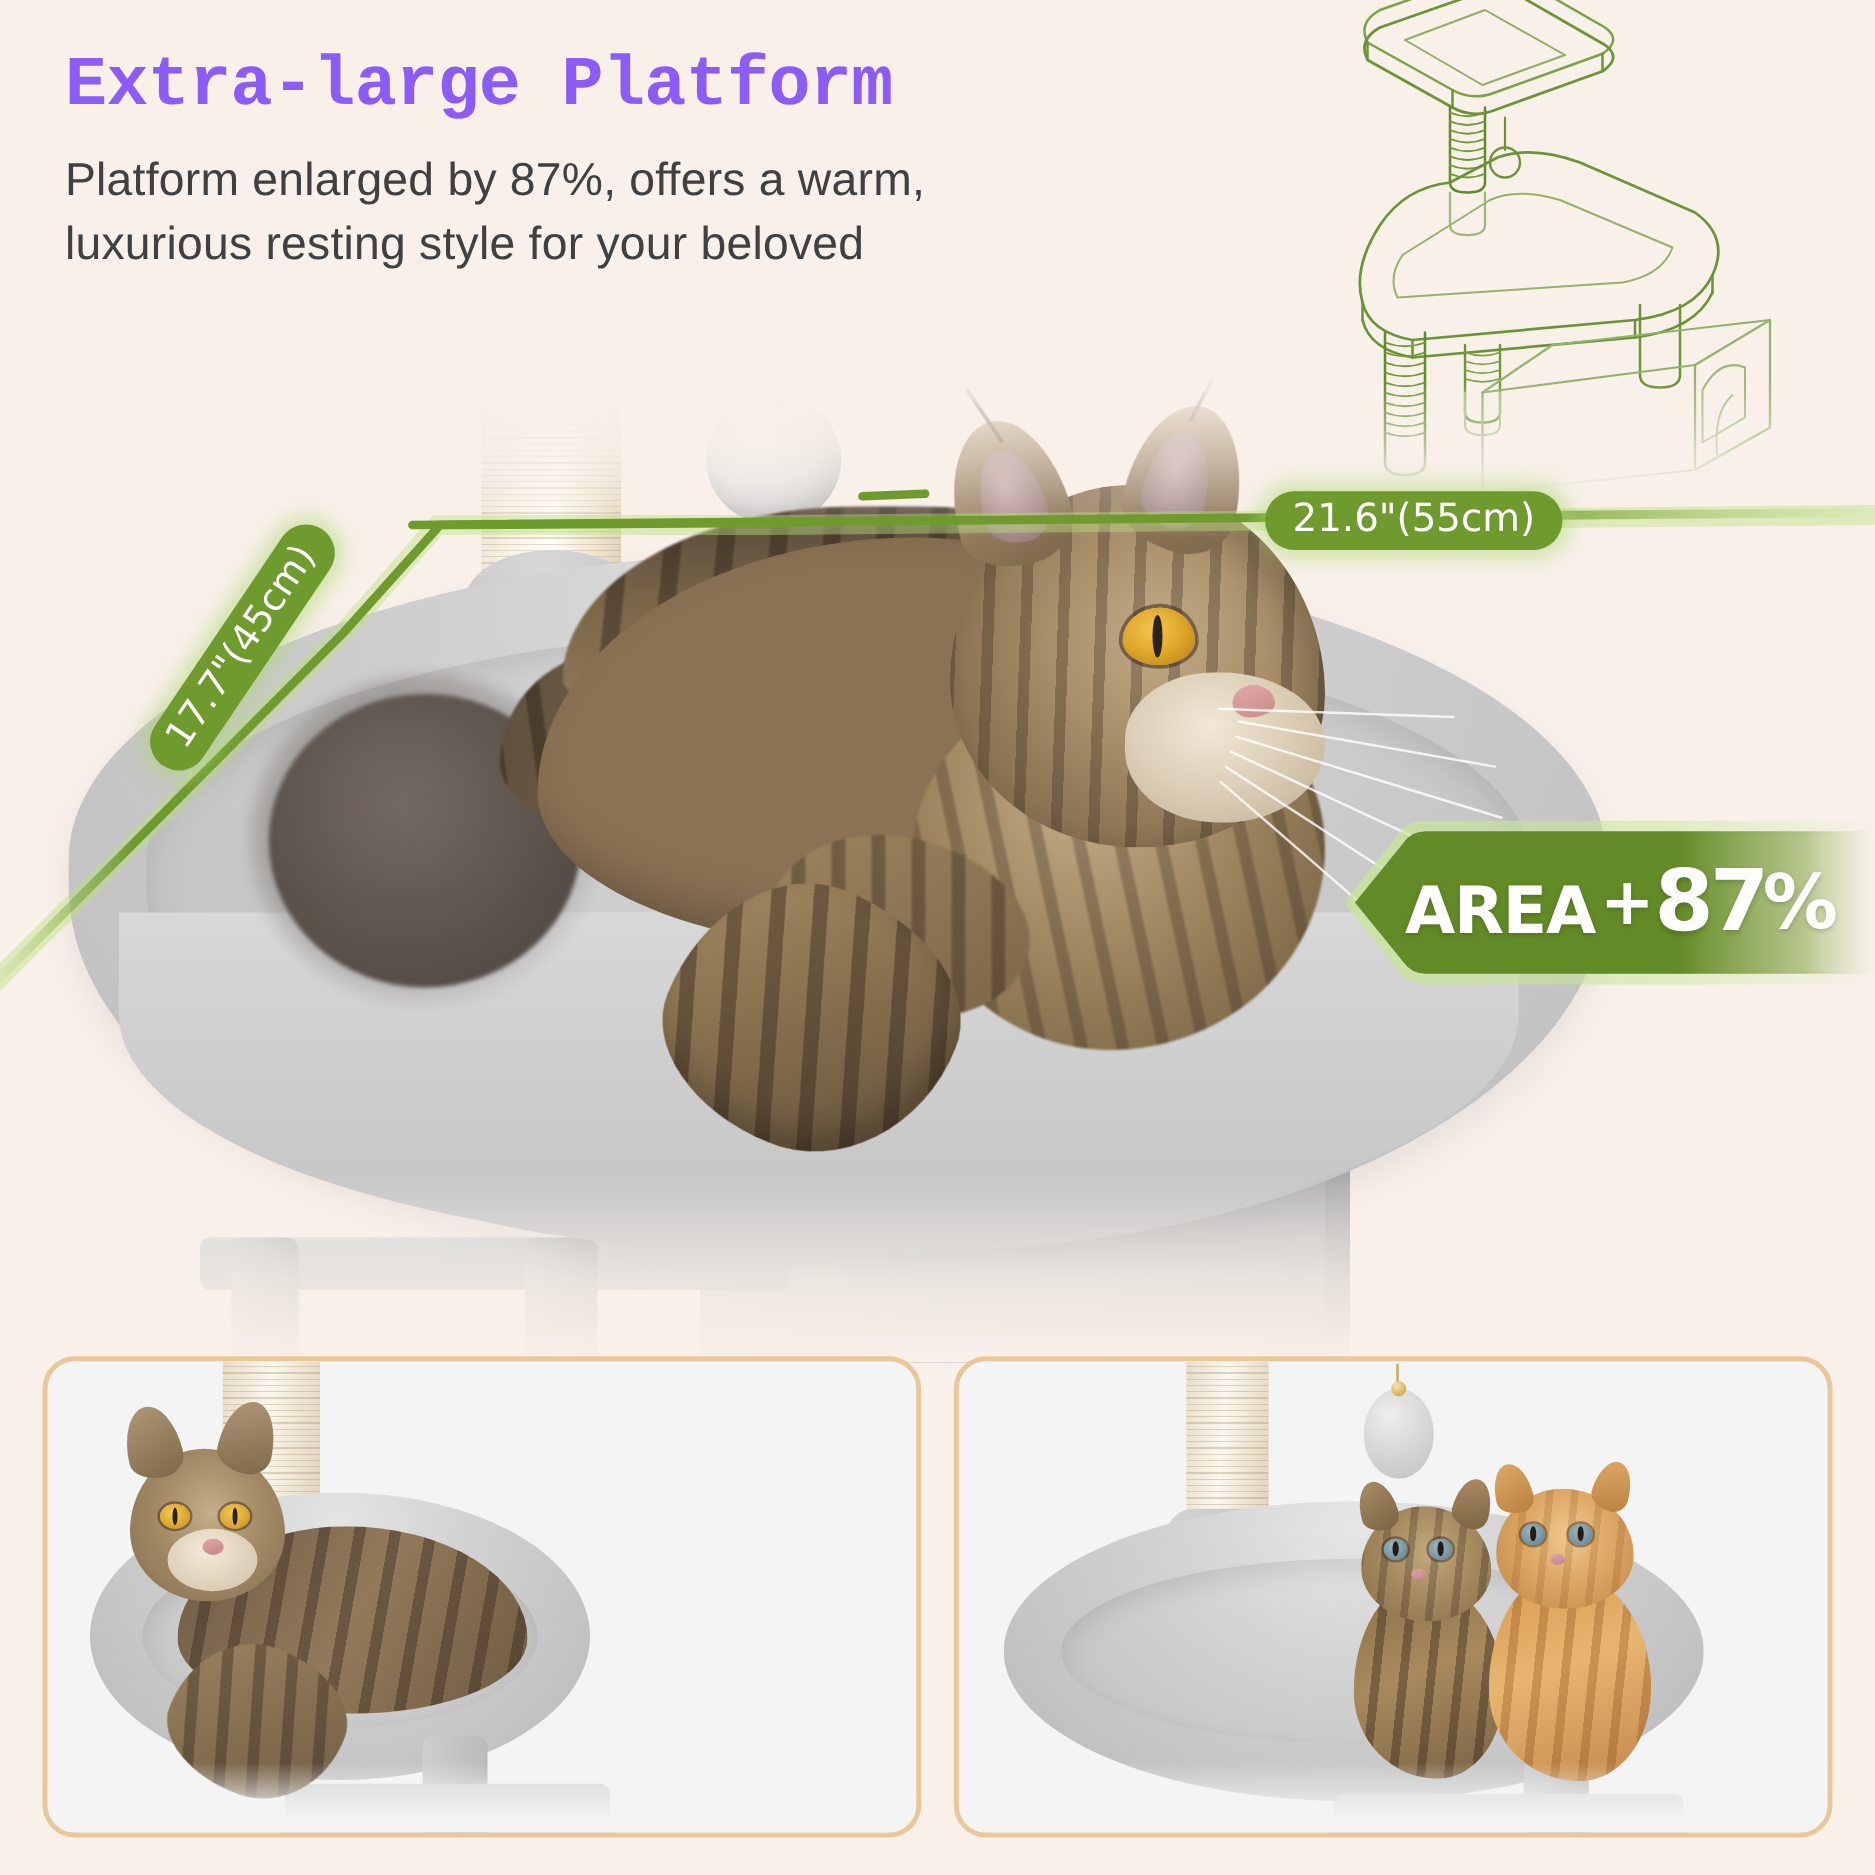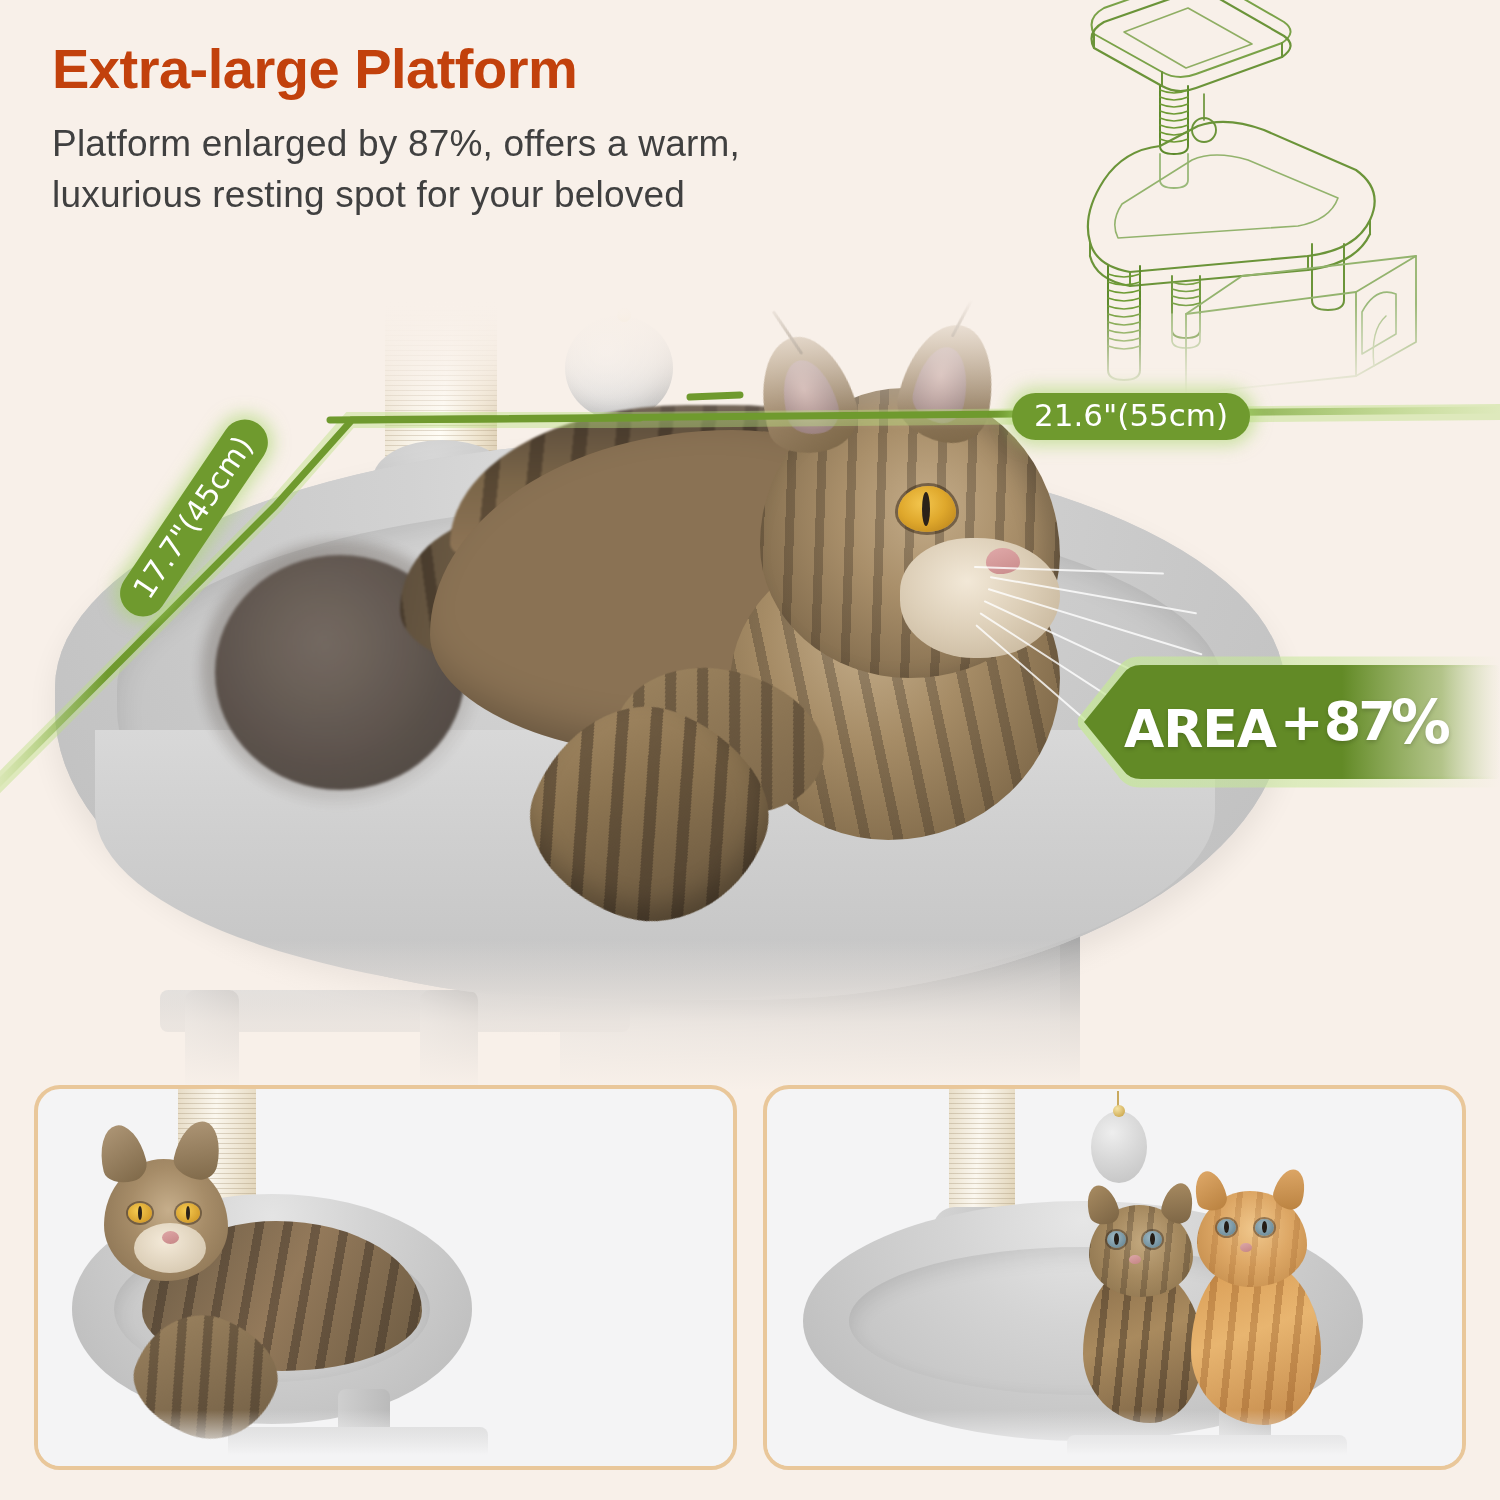--- a/index.html
+++ b/index.html
@@ -11,23 +11,23 @@
     overflow:hidden;
     position:relative;
   }
 
   
   #canvas { position:absolute; inset:0; background:#f8f0e9; overflow:hidden; }
 
   
   .text-block { position:absolute; left:52px; top:38px; width:940px; z-index:40; }
   .headline {
-    font-size:56px; font-weight:bold; color:#c2410c;
+    font-size:56px; font-weight:bold; color:#8b5cf6;
     letter-spacing:-0.5px; line-height:1.1;
-    font-family:Liberation Sans, sans-serif;
+    font-family:Liberation Mono, monospace;
   }
   .subcopy {
     margin-top:18px; font-size:37px; color:#404040;
     line-height:1.38; font-weight:400; letter-spacing:0.2px;
     font-family:"Liberation Sans", sans-serif;
   }
   .subcopy div { white-space:nowrap; }
 
   
   .diagram { position:absolute; right:4px; top:-6px; width:440px; height:420px; z-index:30; }
@@ -286,21 +286,21 @@
   .area-badge { position:absolute; left:1078px; top:656px; width:422px; height:132px; z-index:38; }
   .area-badge svg { position:absolute; inset:0; width:100%; height:100%; }
   .area-label {
     position:absolute; left:46px; top:0; height:132px;
     display:flex; align-items:center; gap:0px;
     color:#fff; font-family:"DejaVu Sans", sans-serif; font-weight:bold;
     text-shadow:0 2px 4px rgba(0,0,0,.18);
   }
   .area-word { font-size:52px; letter-spacing:-1px;margin-top:13px; }
   .area-plus { font-size:52px; margin-left:4px; }
-  .area-num  { font-size:54px; letter-spacing:-3px; line-height:.9; }
+  .area-num  { font-size:68px; letter-spacing:-3px; line-height:.9; }
   .area-pct  { font-size:60px; margin-left:-2px; }
 
   
   .insets { position:absolute; left:34px; top:1085px; width:1432px; height:385px; z-index:45;
             display:flex; gap:26px; }
   .inset {
     position:relative; flex:1; border:4px solid #e9c79a; border-radius:26px;
     background:#f4f4f5; overflow:hidden;
   }
 
@@ -470,21 +470,21 @@
 </style>
 </head>
 <body>
 
 <div id="canvas">
 
   <div class="text-block">
     <div class="headline">Extra-large Platform</div>
     <div class="subcopy">
       <div>Platform enlarged by 87%, offers a warm,</div>
-      <div>luxurious resting spot for your beloved</div>
+      <div>luxurious resting style for your beloved</div>
     </div>
   </div>
 
   <div class="diagram">
     <svg viewBox="0 0 440 420" fill="none" stroke="#5d8a2c" stroke-width="2.1" stroke-linejoin="round" stroke-linecap="round">
 
       <g>
         <path d="M38 40 Q30 24 48 14 L128 -14 Q146 -20 162 -10 L228 28 Q242 38 226 49 L140 80 Q122 87 106 78 Z" stroke="#7aa248" stroke-width="2"></path>
         <path d="M38 40 Q30 24 48 14 L128 -14 Q146 -20 162 -10 L228 28 Q242 38 226 49 L140 80 Q122 87 106 78 Z" transform="translate(0,14)" stroke="#6b9439" stroke-width="2.2"></path>
         <path d="M38 40 L38 54 M226 49 L226 63 M106 78 L106 92 M162 -10 L162 4" stroke="#6b9439" stroke-width="2"></path>

